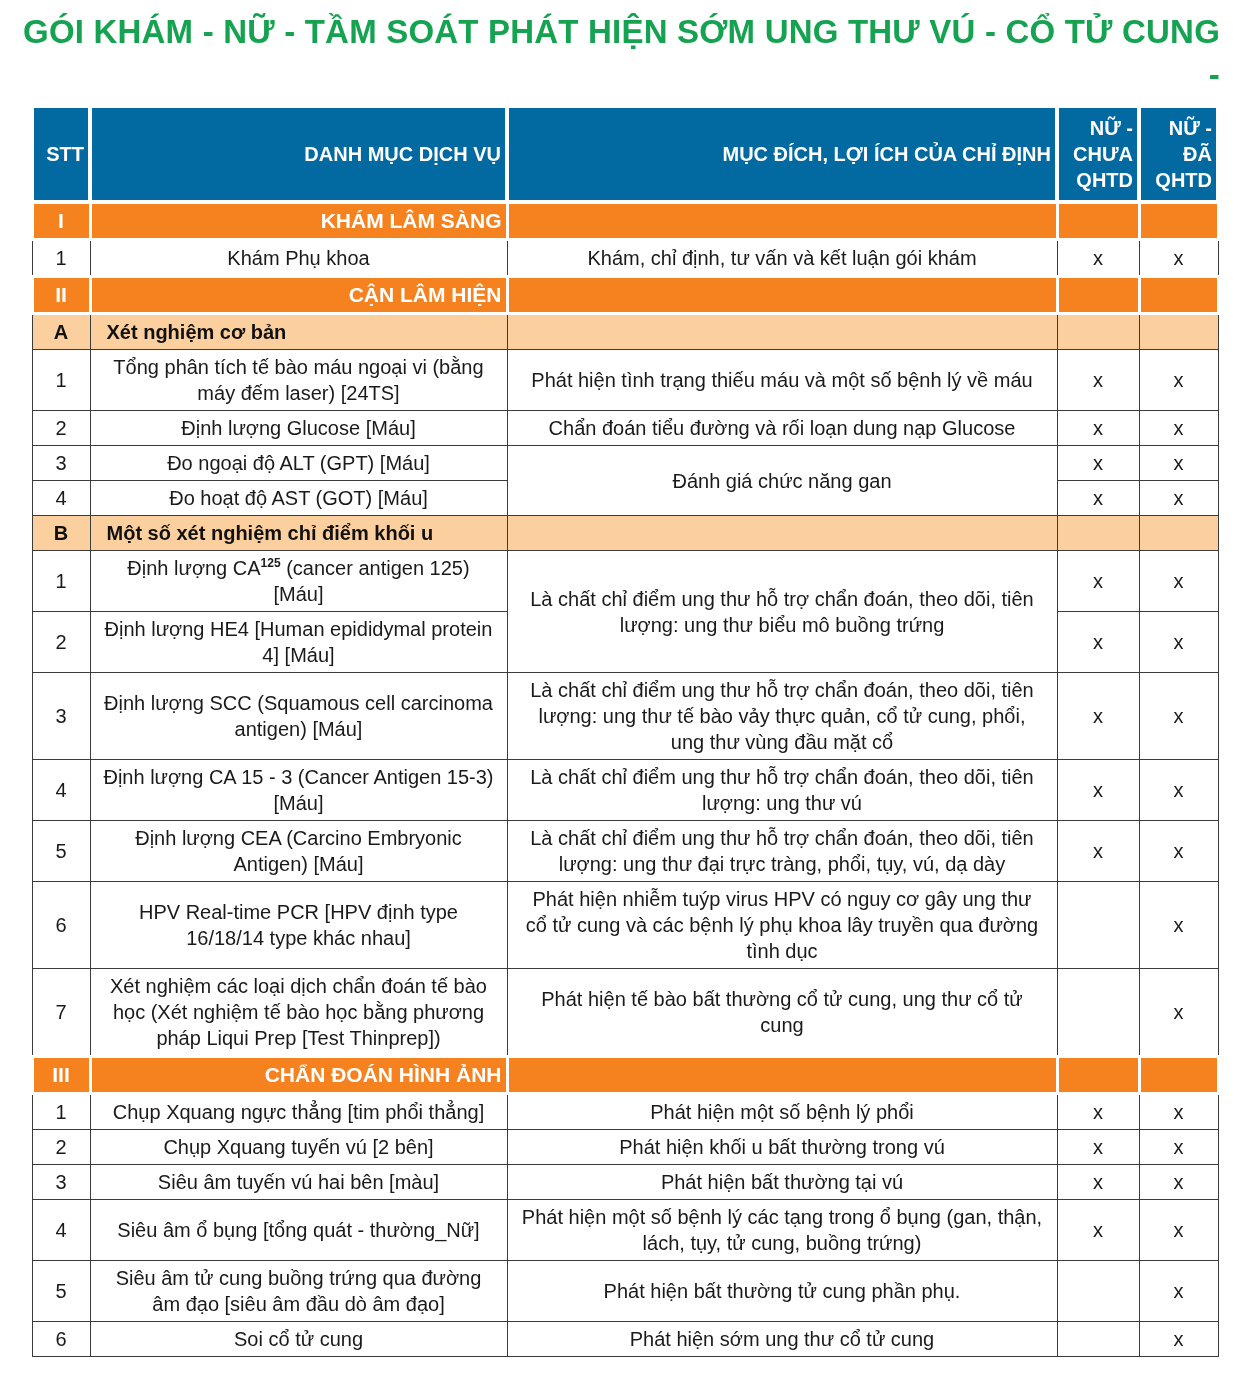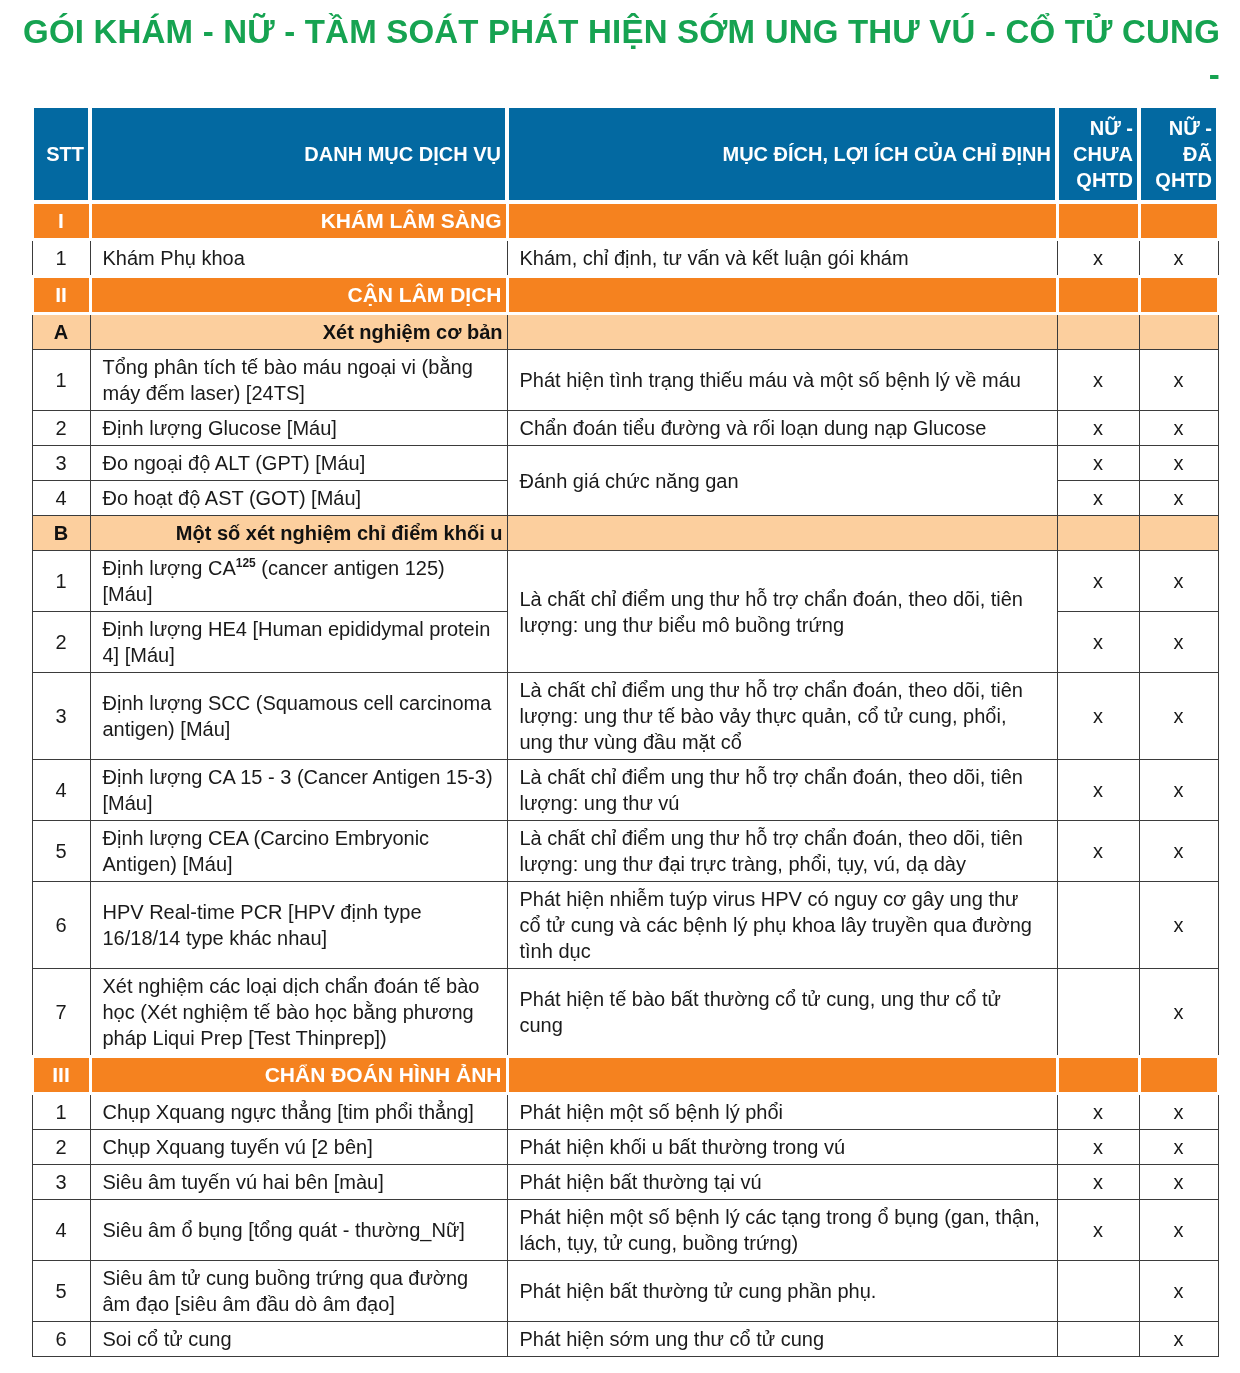--- a/index.html
+++ b/index.html
@@ -27,27 +27,27 @@
   tr.section td{
     background:#f5821f;color:#ffffff;font-weight:700;font-size:21px;
     height:30px;border:3px solid #ffffff;padding:2px 4px;
   }
   tr.section td.label{text-align:right;padding-left:12px;}
   
   tr.subsection td{
     background:#fccf9e;color:#111;font-weight:700;font-size:20px;
     height:30px;border:1px solid #3b3b3b;padding:2px 4px;
   }
-  tr.subsection td.label{text-align:right;padding-left:24px;}
+  tr.subsection td.label{text-align:left;padding-left:16px;}
   
   tr.item td{
     background:#ffffff;color:#1a1a1a;font-size:20px;line-height:26px;
     border:1px solid #3b3b3b;vertical-align:middle;padding:3px 6px;
   }
-  tr.item td.service, tr.item td.purpose{text-align:left;padding:4px 12px;}
+  tr.item td.service, tr.item td.purpose{text-align:center;padding:4px 12px;}
   td.c{text-align:center;}
   tr.item td.no{font-size:20px;}
   sup{font-size:12px;line-height:0;font-weight:bold;}
 </style>
 </head>
 <body>
 
 <div class="title">
   <span>GÓI KHÁM - NỮ - TẦM SOÁT PHÁT HIỆN SỚM UNG THƯ VÚ - CỔ TỬ CUNG -</span>
 </div>
@@ -79,21 +79,21 @@
       </tr>
       <tr class="item">
         <td class="c no">1</td>
         <td class="service">Khám Phụ khoa</td>
         <td class="purpose">Khám, chỉ định, tư vấn và kết luận gói khám</td>
         <td class="c">x</td>
         <td class="c">x</td>
       </tr>
       <tr class="section">
         <td class="c no">II</td>
-        <td class="label">CẬN LÂM DỊCH</td>
+        <td class="label">CẬN LÂM HIỆN</td>
         <td class=""></td>
         <td class="c"></td>
         <td class="c"></td>
       </tr>
       <tr class="subsection">
         <td class="c no">A</td>
         <td class="label">Xét nghiệm cơ bản</td>
         <td class=""></td>
         <td class="c"></td>
         <td class="c"></td>

